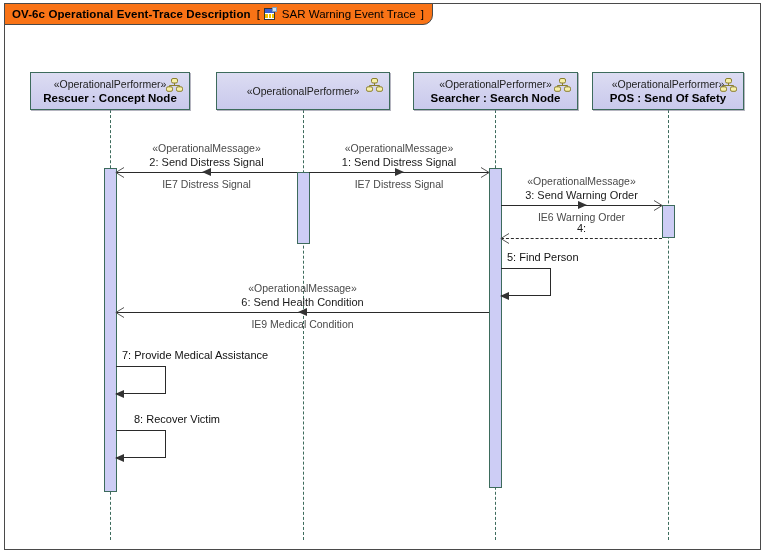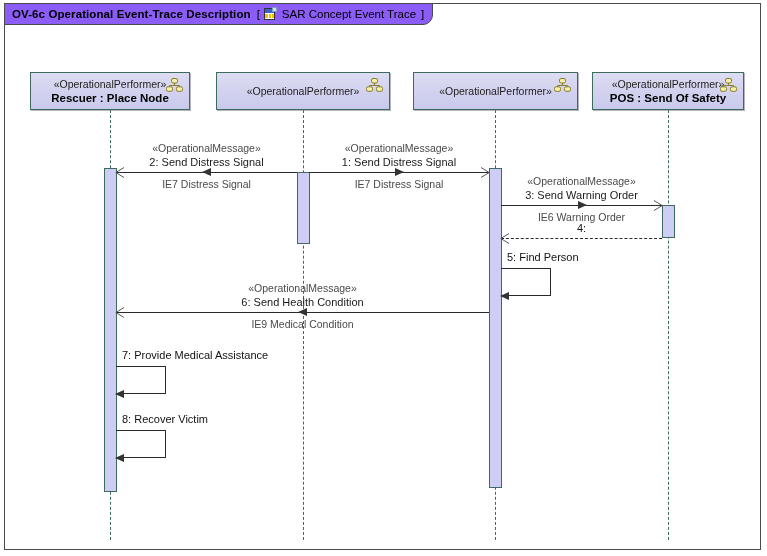--- a/index.html
+++ b/index.html
@@ -7,21 +7,21 @@
        font-family:"Liberation Sans","DejaVu Sans",sans-serif;}
 
   #root{position:relative;width:767px;height:556px;background:#fff;}
 
   
   .frame{position:absolute;left:4px;top:3px;width:757px;height:547px;
          border:1px solid #4a4a4a;background:#fff;box-sizing:border-box;}
 
   
   .title-tab{position:absolute;left:4px;top:3px;height:22px;
-             border:1px solid #4a4a4a;background:#8b5cf6;box-sizing:border-box;
+             border:1px solid #4a4a4a;background:#f97316;box-sizing:border-box;
              display:flex;align-items:center;padding:0 8px 0 7px;
              border-bottom:1px solid #4a4a4a;
              border-radius:0 0 10px 0;z-index:6;}
   .title-text{font-size:11.5px;font-weight:bold;color:#000;white-space:nowrap;letter-spacing:.1px;}
   .title-brk{font-size:11.5px;color:#000;margin:0 4px 0 6px;}
   .title-brk2{font-size:11.5px;color:#000;margin-left:5px;}
   .title-sub{font-size:11.5px;color:#000;white-space:nowrap;margin-left:5px;}
 
   .tab-icon{width:13px;height:14px;position:relative;flex:0 0 auto;}
   .tab-icon .sheet{position:absolute;left:0;top:1px;width:11px;height:12px;
@@ -87,58 +87,59 @@
     <span class="title-text">OV-6c Operational Event-Trace Description</span>
     <span class="title-brk">[</span>
     <span class="tab-icon">
       <span class="sheet"></span>
       <span class="bluebar"></span>
       <span class="yel y1"></span>
         <span class="yel y2"></span>
         <span class="yel y3"></span>
       <span class="corner"></span>
     </span>
-    <span class="title-sub">SAR Concept Event Trace</span>
+    <span class="title-sub">SAR Warning Event Trace</span>
     <span class="title-brk2">]</span>
   </div>
 
   <div id="layer-lines">
       <div class="lline" style="left: 110px; top: 110px; height: 430px;"></div>
       <div class="lline" style="left: 303px; top: 110px; height: 430px;"></div>
       <div class="lline" style="left: 495px; top: 110px; height: 430px;"></div>
       <div class="lline" style="left: 668px; top: 110px; height: 430px;"></div>
     </div>
   <div id="layer-acts">
       <div class="act" style="left: 104px; top: 168px; height: 324px;"></div>
       <div class="act" style="left: 297px; top: 172px; height: 72px;"></div>
       <div class="act" style="left: 489px; top: 168px; height: 320px;"></div>
       <div class="act" style="left: 662px; top: 205px; height: 33px;"></div>
     </div>
   <div id="layer-heads">
       <div class="lhead" style="left: 30px; top: 72px; width: 160px; height: 38px;">
         <div class="stereo">«OperationalPerformer»</div>
-        <div class="lname">Rescuer : Place Node</div>
+        <div class="lname">Rescuer : Concept Node</div>
         <span class="node-icon"><svg width="17" height="14" viewBox="0 0 17 14">
             <rect x="5.5" y="0.5" width="6" height="4.5" rx="1.5" fill="#f7f0a8" stroke="#8a7f2e"></rect>
             <path d="M8.5 5 L8.5 7.5 M3.5 7.5 L13.5 7.5 M3.5 7.5 L3.5 9 M13.5 7.5 L13.5 9" stroke="#8a7f2e" fill="none"></path>
             <rect x="0.5" y="8.8" width="6" height="4.5" rx="1.5" fill="#f7f0a8" stroke="#8a7f2e"></rect>
             <rect x="10.5" y="8.8" width="6" height="4.5" rx="1.5" fill="#f7f0a8" stroke="#8a7f2e"></rect>
           </svg></span>
       </div>
       <div class="lhead" style="left: 216px; top: 72px; width: 174px; height: 38px;">
         <div class="stereo">«OperationalPerformer»</div>
         <span class="node-icon"><svg width="17" height="14" viewBox="0 0 17 14">
             <rect x="5.5" y="0.5" width="6" height="4.5" rx="1.5" fill="#f7f0a8" stroke="#8a7f2e"></rect>
             <path d="M8.5 5 L8.5 7.5 M3.5 7.5 L13.5 7.5 M3.5 7.5 L3.5 9 M13.5 7.5 L13.5 9" stroke="#8a7f2e" fill="none"></path>
             <rect x="0.5" y="8.8" width="6" height="4.5" rx="1.5" fill="#f7f0a8" stroke="#8a7f2e"></rect>
             <rect x="10.5" y="8.8" width="6" height="4.5" rx="1.5" fill="#f7f0a8" stroke="#8a7f2e"></rect>
           </svg></span>
       </div>
       <div class="lhead" style="left: 413px; top: 72px; width: 165px; height: 38px;">
         <div class="stereo">«OperationalPerformer»</div>
+        <div class="lname">Searcher : Search Node</div>
         <span class="node-icon"><svg width="17" height="14" viewBox="0 0 17 14">
             <rect x="5.5" y="0.5" width="6" height="4.5" rx="1.5" fill="#f7f0a8" stroke="#8a7f2e"></rect>
             <path d="M8.5 5 L8.5 7.5 M3.5 7.5 L13.5 7.5 M3.5 7.5 L3.5 9 M13.5 7.5 L13.5 9" stroke="#8a7f2e" fill="none"></path>
             <rect x="0.5" y="8.8" width="6" height="4.5" rx="1.5" fill="#f7f0a8" stroke="#8a7f2e"></rect>
             <rect x="10.5" y="8.8" width="6" height="4.5" rx="1.5" fill="#f7f0a8" stroke="#8a7f2e"></rect>
           </svg></span>
       </div>
       <div class="lhead" style="left: 592px; top: 72px; width: 152px; height: 38px;">
         <div class="stereo">«OperationalPerformer»</div>
         <div class="lname">POS : Send Of Safety</div>
@@ -199,16 +200,16 @@
         </svg>
       </div>
       <div class="lbl stereo" style="top: 282px; left: 0px; width: 767px; text-align: center; transform: translateX(-81px);">«OperationalMessage»</div>
       <div class="lbl num" style="top: 296px; left: 0px; width: 767px; text-align: center; transform: translateX(-81px);">6: Send Health Condition</div>
       <div class="lbl ie" style="top: 318px; left: 0px; width: 767px; text-align: center; transform: translateX(-81px);">IE9 Medical Condition</div>
       <div class="self" style="left: 116px; top: 366px; width: 50px; height: 28px;"></div>
       <div class="ah left" style="left: 115px; top: 389.5px;"></div>
       <div class="lbl dark" style="top: 349px; left: 122px; width: auto; text-align: center; transform: none;">7: Provide Medical Assistance</div>
       <div class="self" style="left: 116px; top: 430px; width: 50px; height: 28px;"></div>
       <div class="ah left" style="left: 115px; top: 453.5px;"></div>
-      <div class="lbl dark" style="top: 413px; left: 122px; width: auto; text-align: right; transform: none;">8: Recover Victim</div>
+      <div class="lbl dark" style="top: 413px; left: 134px; width: auto; text-align: right; transform: none;">8: Recover Victim</div>
     </div>
 
 </div>
 
 </body></html>

